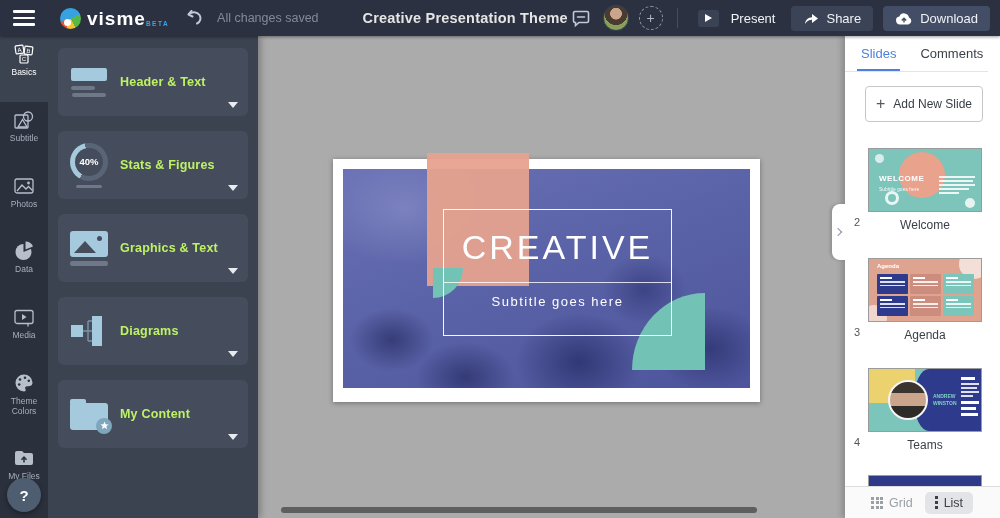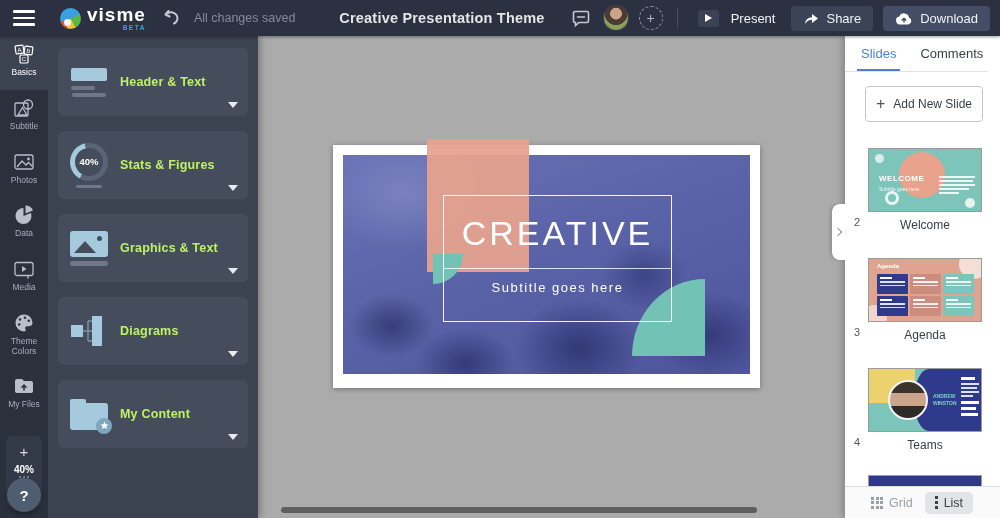--- a/index.html
+++ b/index.html
@@ -5,21 +5,21 @@
   * { margin:0; padding:0; box-sizing:border-box; }
   html,body { width:1000px; height:518px; overflow:hidden; font-family:"Liberation Sans",sans-serif; background:#ababab; }
 
   
   .topbar { position:relative; z-index:10; height:36px; background:#2b3140; display:flex; align-items:center; box-shadow:0 1px 3px rgba(0,0,0,.4); }
   .hamburger { width:48px; height:36px; display:flex; flex-direction:column; justify-content:center; align-items:center; gap:4px; cursor:pointer; }
   .hamburger span { width:22px; height:2.5px; background:#fff; border-radius:1px; }
   .logo { display:flex; align-items:center; margin-left:12px; gap:6px; }
   .logo-swirl { width:21px; height:21px; border-radius:50%; background:conic-gradient(from -50deg,#38a1e2 0 32%,#59b947 32% 56%,#f2c233 56% 70%,#e2543c 70% 84%,#38a1e2 84% 100%); position:relative; }
   .logo-swirl::after { content:""; position:absolute; left:4px; bottom:3px; width:7px; height:7px; border-radius:50%; background:#fff; }
-  .logo-textwrap { display:flex; flex-direction:column; align-items:flex-end; line-height:1; }
+  .logo-textwrap { display:flex; flex-direction:row; align-items:flex-end; line-height:1; }
   .logo-text { color:#fff; font-size:19px; font-weight:bold; letter-spacing:1px; text-transform:lowercase; }
   .logo-beta { color:#3aa3e3; font-size:6.5px; font-weight:bold; letter-spacing:1.5px; margin-top:1px; }
   .undo-btn { margin-left:14px; width:22px; height:22px; display:flex; align-items:center; justify-content:center; cursor:pointer; }
   .autosave { color:#828a9a; font-size:12.5px; margin-left:12px; }
   .doc-title { color:#e5e5e5; font-size:14.5px; font-weight:bold; margin-left:44px; letter-spacing:.2px; }
   .topbar-right { margin-left:auto; display:flex; align-items:center; gap:10px; padding-right:10px; }
   .icon-btn { width:24px; height:24px; display:flex; align-items:center; justify-content:center; cursor:pointer; }
   .avatar { width:26px; height:26px; border-radius:50%; background:radial-gradient(circle at 50% 32%,#caa58b 0 28%,#4a3a30 30% 55%,#88a05a 57% 100%); border:1px solid #3c4454; cursor:pointer; }
   .add-collab { width:24px; height:24px; border-radius:50%; border:1.5px dashed #8a93a3; color:#aeb6c4; font-size:14px; display:flex; align-items:center; justify-content:center; cursor:pointer; }
   .tb-divider { width:1px; height:20px; background:#454d5e; margin:0 4px; }
@@ -29,21 +29,21 @@
   .tb-label { color:#f0f2f6; font-size:13px; }
   .pill-btn { display:flex; align-items:center; gap:7px; border-radius:4px; height:25px; padding:0 12px; cursor:pointer; }
   .share-btn { background:#3b4456; }
   .download-btn { background:#434e66; }
 
   
   .main { display:flex; height:482px; }
 
   
   .iconbar { width:48px; background:#2a303c; display:flex; flex-direction:column; align-items:stretch; position:relative; z-index:3; }
-  .rail-item { display:flex; flex-direction:column; align-items:center; gap:3px; padding:7px 0 12px; cursor:pointer; color:#b7bfcb; }
+  .rail-item { display:flex; flex-direction:column; align-items:center; gap:3px; padding:7px 0 24px; cursor:pointer; color:#b7bfcb; }
   .rail-item.active { background:#3b4250; color:#fff; }
   .rail-label { font-size:8.5px; color:#a8b0bd; text-align:center; line-height:1.15; }
   .rail-item.active .rail-label { color:#fff; }
   .zoom-widget { width:36px; margin:14px auto 0; background:#333a47; border-radius:6px; padding:6px 0 7px; display:flex; flex-direction:column; align-items:center; }
   .zoom-btn { color:#d3d8e1; font-size:15px; line-height:1; cursor:pointer; padding:2px 0; }
   .zoom-val { color:#fff; font-size:10px; font-weight:bold; margin:3px 0 1px; }
   .zoom-dots { display:flex; gap:2px; margin-bottom:3px; }
   .zoom-dots i { width:2px; height:2px; border-radius:50%; background:#8b94a3; }
   .help-btn { position:absolute; bottom:6px; left:7px; width:34px; height:34px; border-radius:50%; background:#4e5d70; color:#fff; font-weight:bold; font-size:15px; display:flex; align-items:center; justify-content:center; box-shadow:0 2px 4px rgba(0,0,0,.35); cursor:pointer; }
 
@@ -59,21 +59,21 @@
   .donut-in { width:28px; height:28px; border-radius:50%; background:#454d5d; display:flex; align-items:center; justify-content:center; color:#fff; font-size:9.5px; font-weight:bold; }
   .gfx-ic { width:38px; height:26px; background:#a6cadd; border-radius:3px; position:relative; overflow:hidden; }
   .gfx-ic .mtn { position:absolute; left:4px; bottom:4px; width:0; height:0; border-left:11px solid transparent; border-right:11px solid transparent; border-bottom:12px solid #454d5d; }
   .gfx-ic .dot { position:absolute; right:6px; top:5px; width:5px; height:5px; border-radius:50%; background:#454d5d; }
   .folder-ic { position:relative; width:38px; height:27px; background:#a6cadd; border-radius:2px 3px 3px 3px; margin-top:4px; }
   .folder-ic::before { content:""; position:absolute; top:-4px; left:0; width:16px; height:5px; background:#a6cadd; border-radius:2px 2px 0 0; }
   .folder-badge { position:absolute; right:-4px; bottom:-4px; width:16px; height:16px; border-radius:50%; background:#7ea6bd; display:flex; align-items:center; justify-content:center; }
 
   
   .canvas { flex:1; position:relative; background:#ababab; }
-  .slide { position:absolute; left:75px; top:109px; width:427px; height:243px; background:#fff; padding:10px 10px 14px; box-shadow:0 1px 5px rgba(0,0,0,.35); }
+  .slide { position:absolute; left:75px; top:123px; width:427px; height:243px; background:#fff; padding:10px 10px 14px; box-shadow:0 1px 5px rgba(0,0,0,.35); }
   .photo { position:relative; width:100%; height:100%;
     background:
       radial-gradient(120px 80px at 15% 18%, rgba(165,170,215,.35), transparent 70%),
       radial-gradient(60px 45px at 12% 78%, rgba(25,30,80,.55), transparent 70%),
       radial-gradient(70px 50px at 30% 95%, rgba(20,25,75,.5), transparent 70%),
       radial-gradient(90px 70px at 58% 88%, rgba(22,28,82,.55), transparent 70%),
       radial-gradient(60px 50px at 74% 55%, rgba(30,36,95,.45), transparent 70%),
       radial-gradient(80px 60px at 90% 82%, rgba(25,30,85,.5), transparent 70%),
       linear-gradient(160deg,#6a71b5 0%,#5b63a8 45%,#4d549b 100%); }
   .coral-rect { position:absolute; left:84px; top:-16px; width:102px; height:133px; background:#e6a28e; opacity:.95; }

